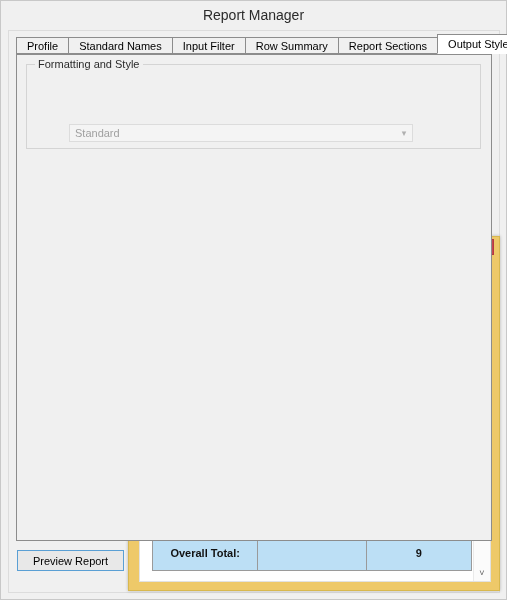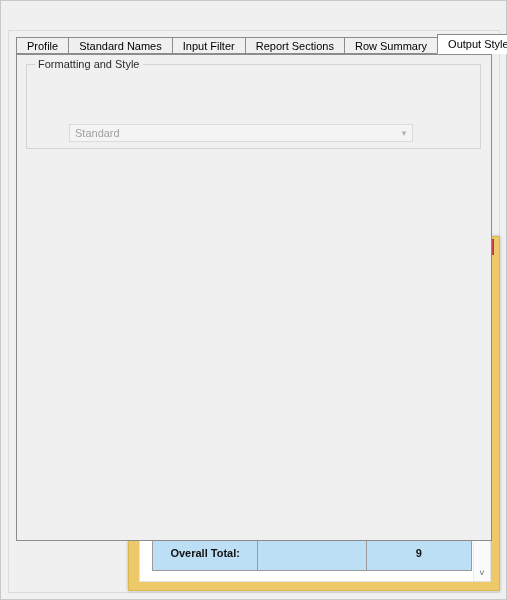--- a/index.html
+++ b/index.html
@@ -310,48 +310,52 @@
     height: 68px;
     background: #cdcdcd;
     cursor: pointer;
   }
 </style>
 </head>
 <body>
 
 <div id="app-window">
 
+  <div id="title-bar">
+    <div id="window-title">Report Manager</div>
+  </div>
 
   <div id="tab-panel">
 
     <div id="tab-strip">
       <div class="tab">Profile</div>
       <div class="tab">Standard Names</div>
       <div class="tab">Input Filter</div>
+      <div class="tab">Row Summary</div>
       <div class="tab">Report Sections</div>
-      <div class="tab">Row Summary</div>
       <div class="tab active">Output Style</div>
 
     </div>
 
     <div id="tab-content">
 
       <div id="group-box">
         <div id="group-legend">Formatting and Style</div>
 
 
 
         <div id="stylesheet-combo">
           <span id="combo-value">Standard</span>
           <span id="combo-arrow">▾</span>
         </div>
       </div>
 
     </div>
 
+    <div id="preview-report-button">Preview Report</div>
 
   </div>
 </div>
 
 <div id="preview-window">
 
   <div id="preview-titlebar">
     <div id="preview-close-button">x</div>
   </div>
 

